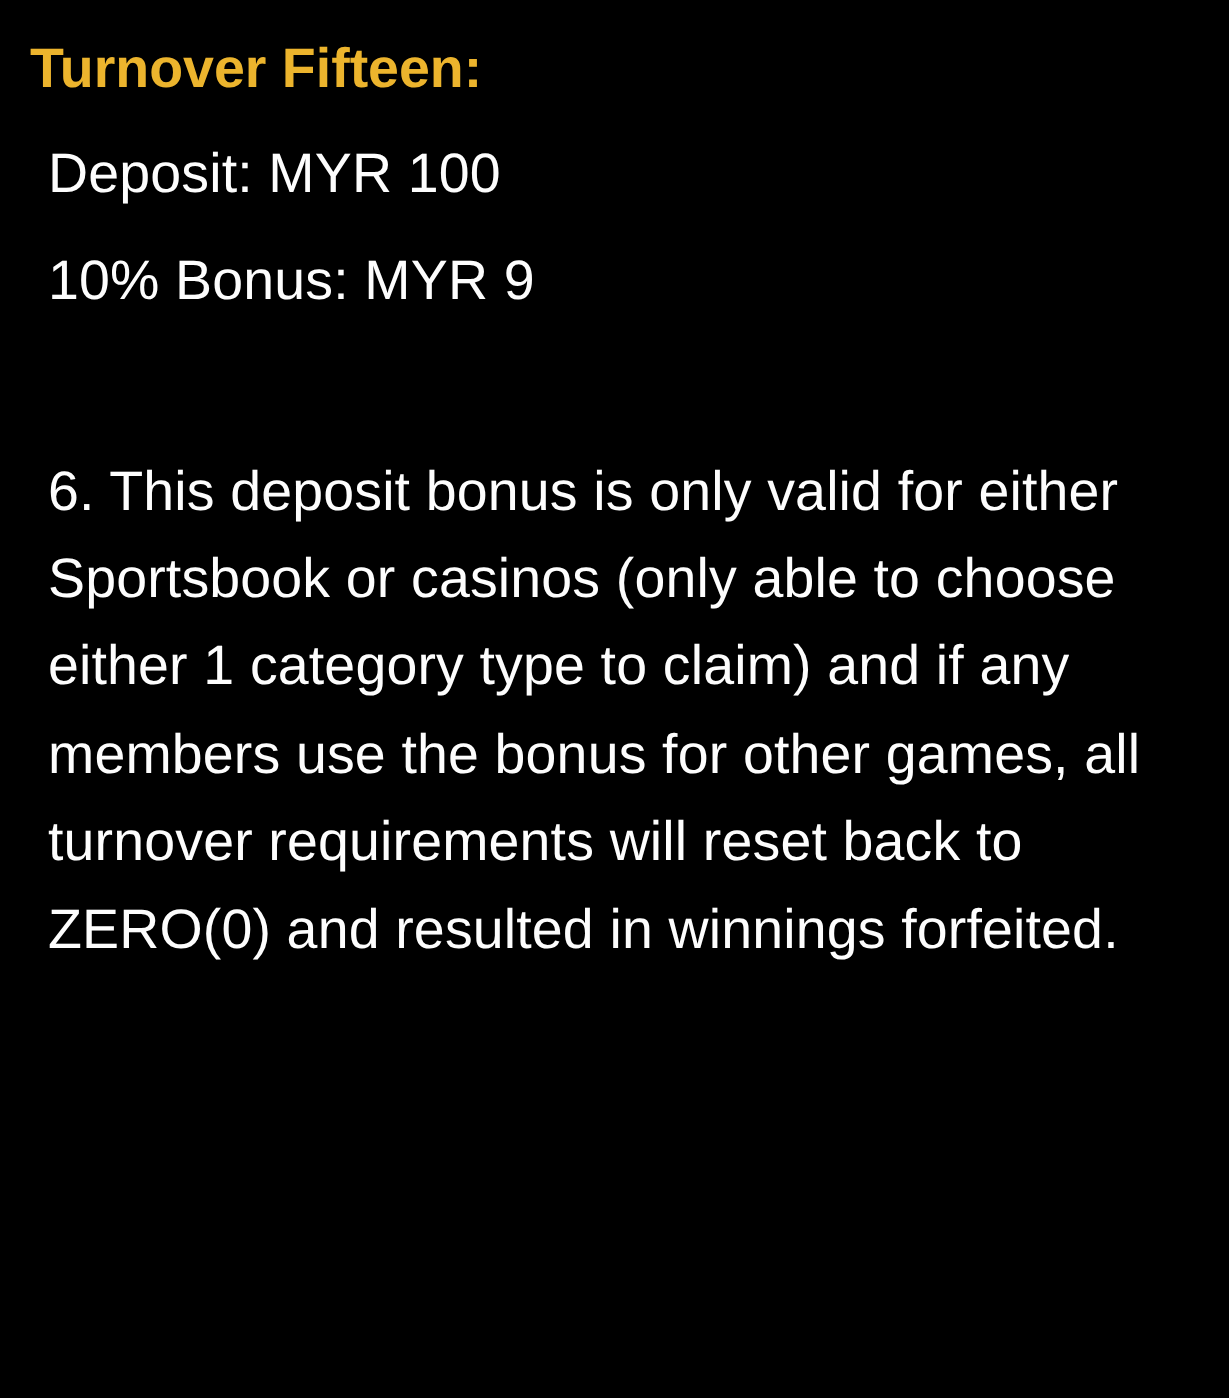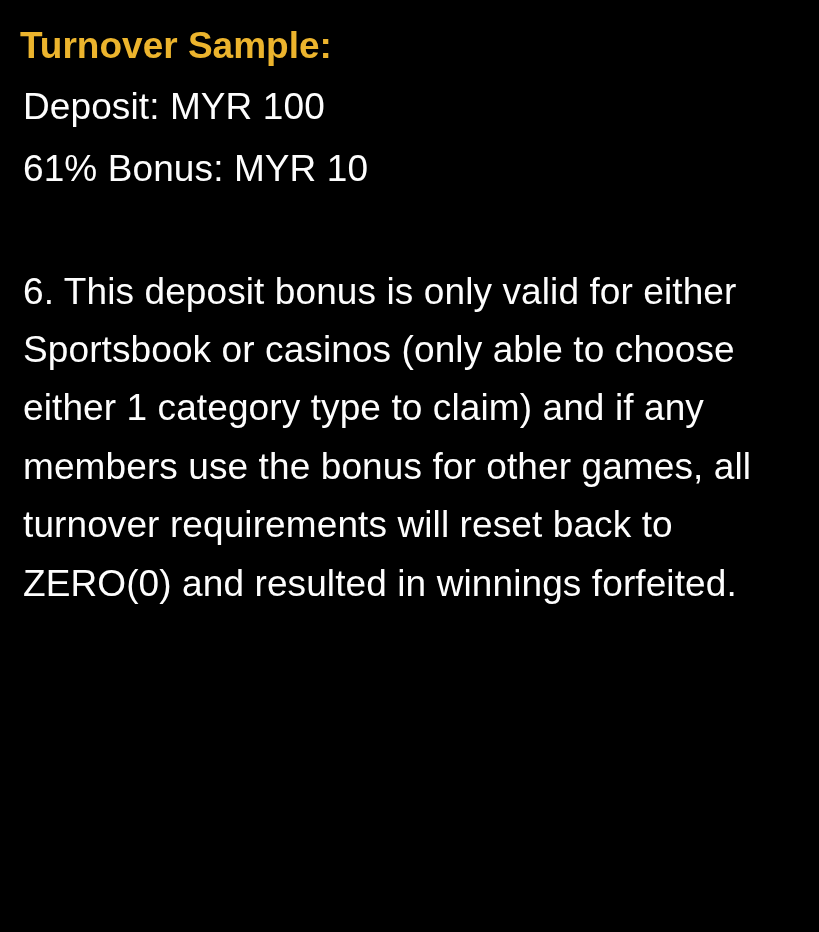--- a/index.html
+++ b/index.html
@@ -19,41 +19,41 @@
   }
   .heading {
     margin: 0;
     font-size: 37px;
     line-height: 58.4px;
     font-weight: 700;
     color: #ECB42D;
     white-space: pre-line;
   }
   .body-text {
-    margin: 3px;
+    margin: 12px;
     font-size: 37px;
     line-height: 58.4px;
     font-weight: 400;
     color: #FDFDFD;
     letter-spacing: 0.1px;
     white-space: pre-line;
   }
   .blank-line {
     height: 58.4px;
   }
 </style>
 </head>
 <body>
 
 <div class="page">
-  <h2 class="heading">Turnover Sample:</h2>
+  <h2 class="heading">Turnover Fifteen:</h2>
 
   <p class="body-text">Deposit: MYR 100</p>
 
-  <p class="body-text">61% Bonus: MYR 10</p>
+  <p class="body-text">10% Bonus: MYR 9</p>
 
 
 
   <div class="blank-line"></div>
 
   <p class="body-text">6. This deposit bonus is only valid for either
 Sportsbook or casinos (only able to choose
 either 1 category type to claim) and if any
 members use the bonus for other games, all
 turnover requirements will reset back to

